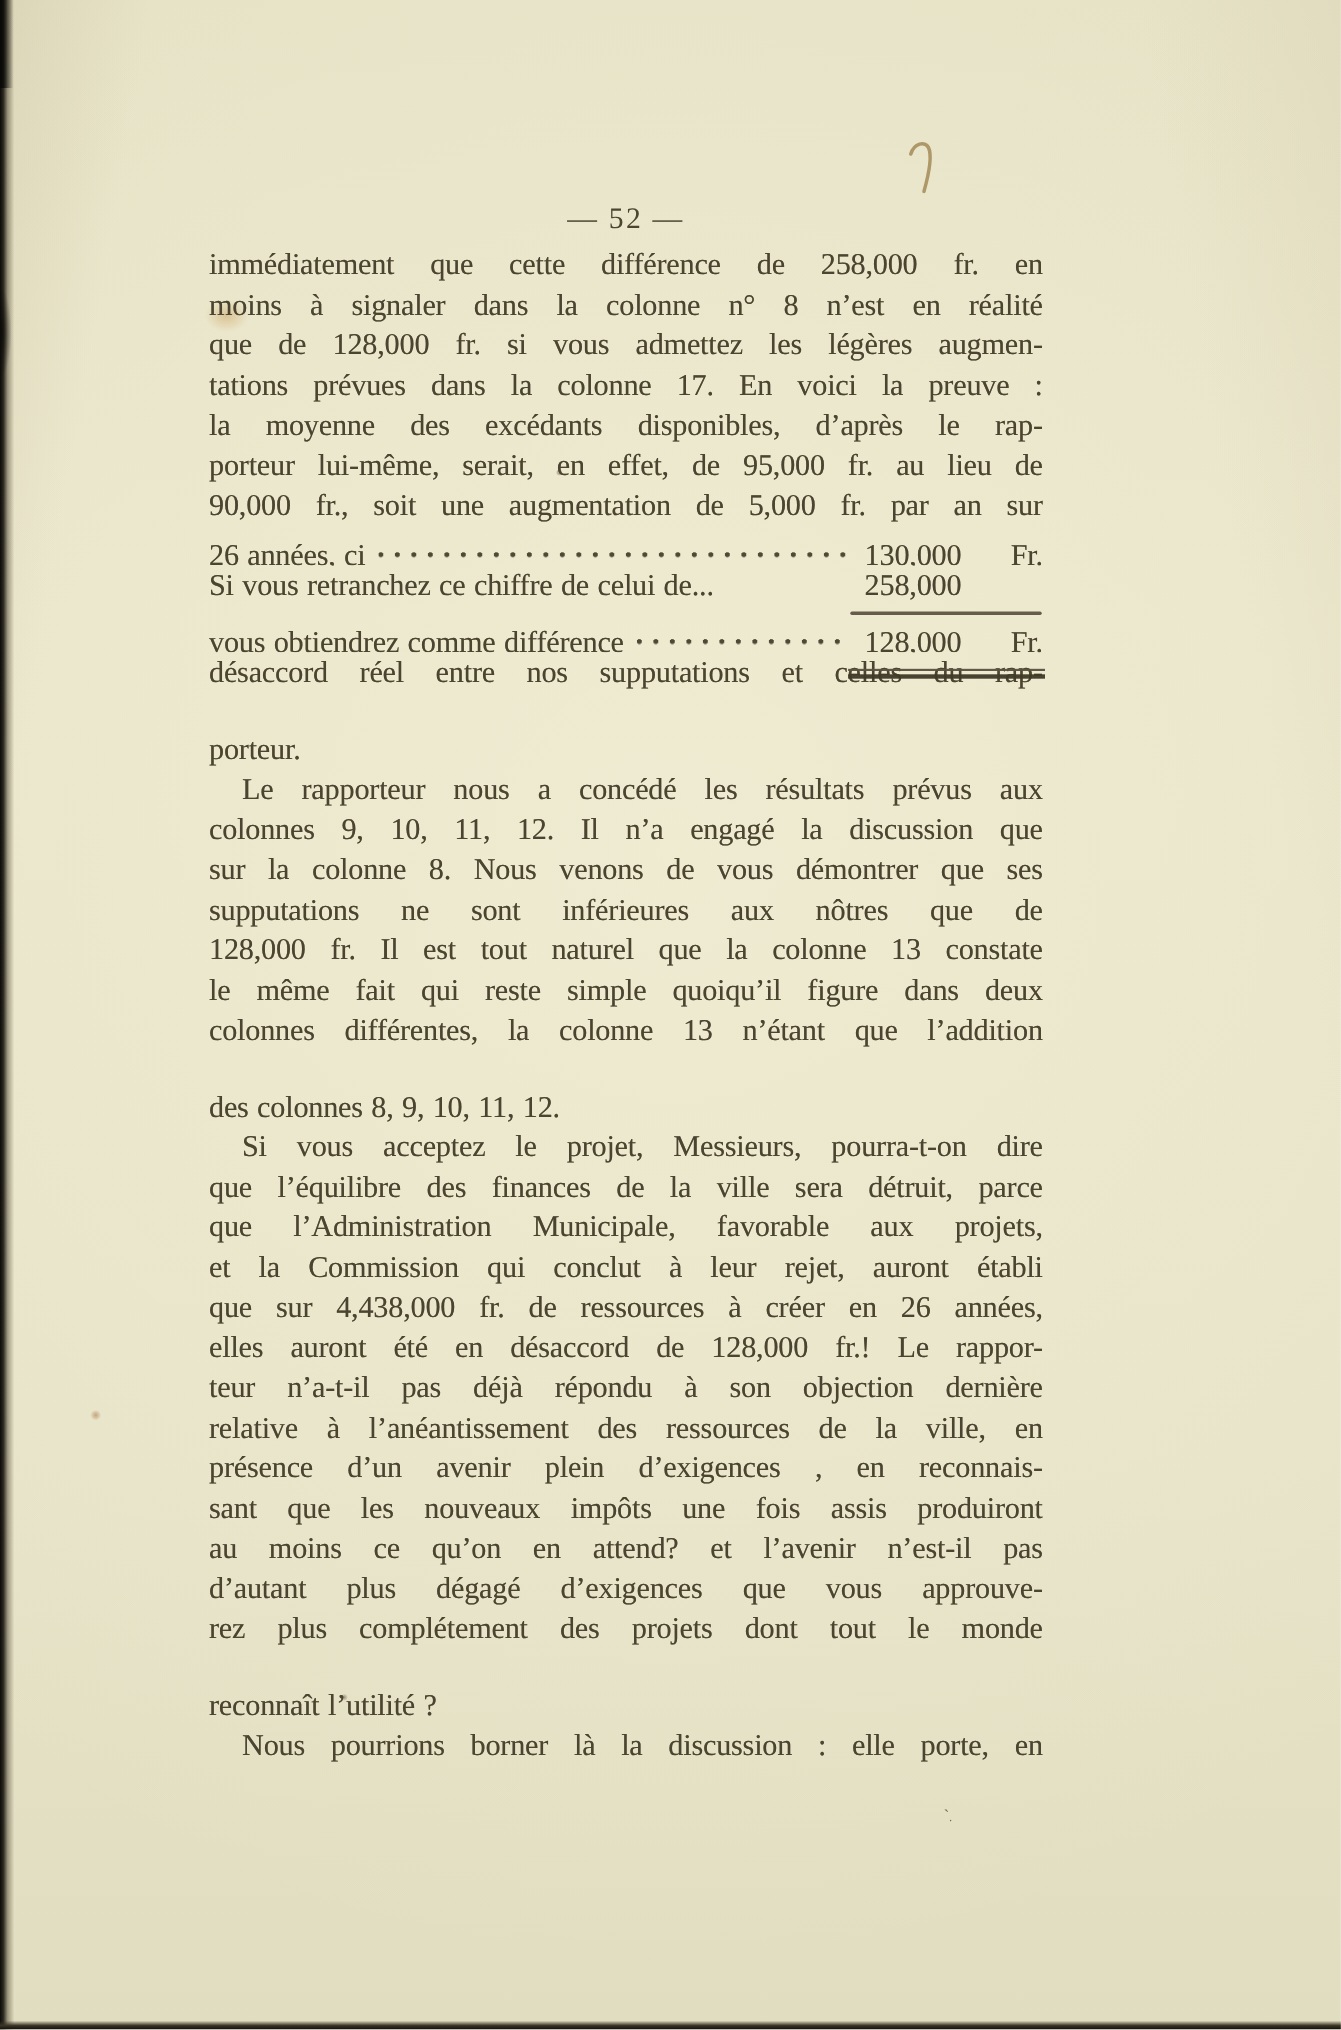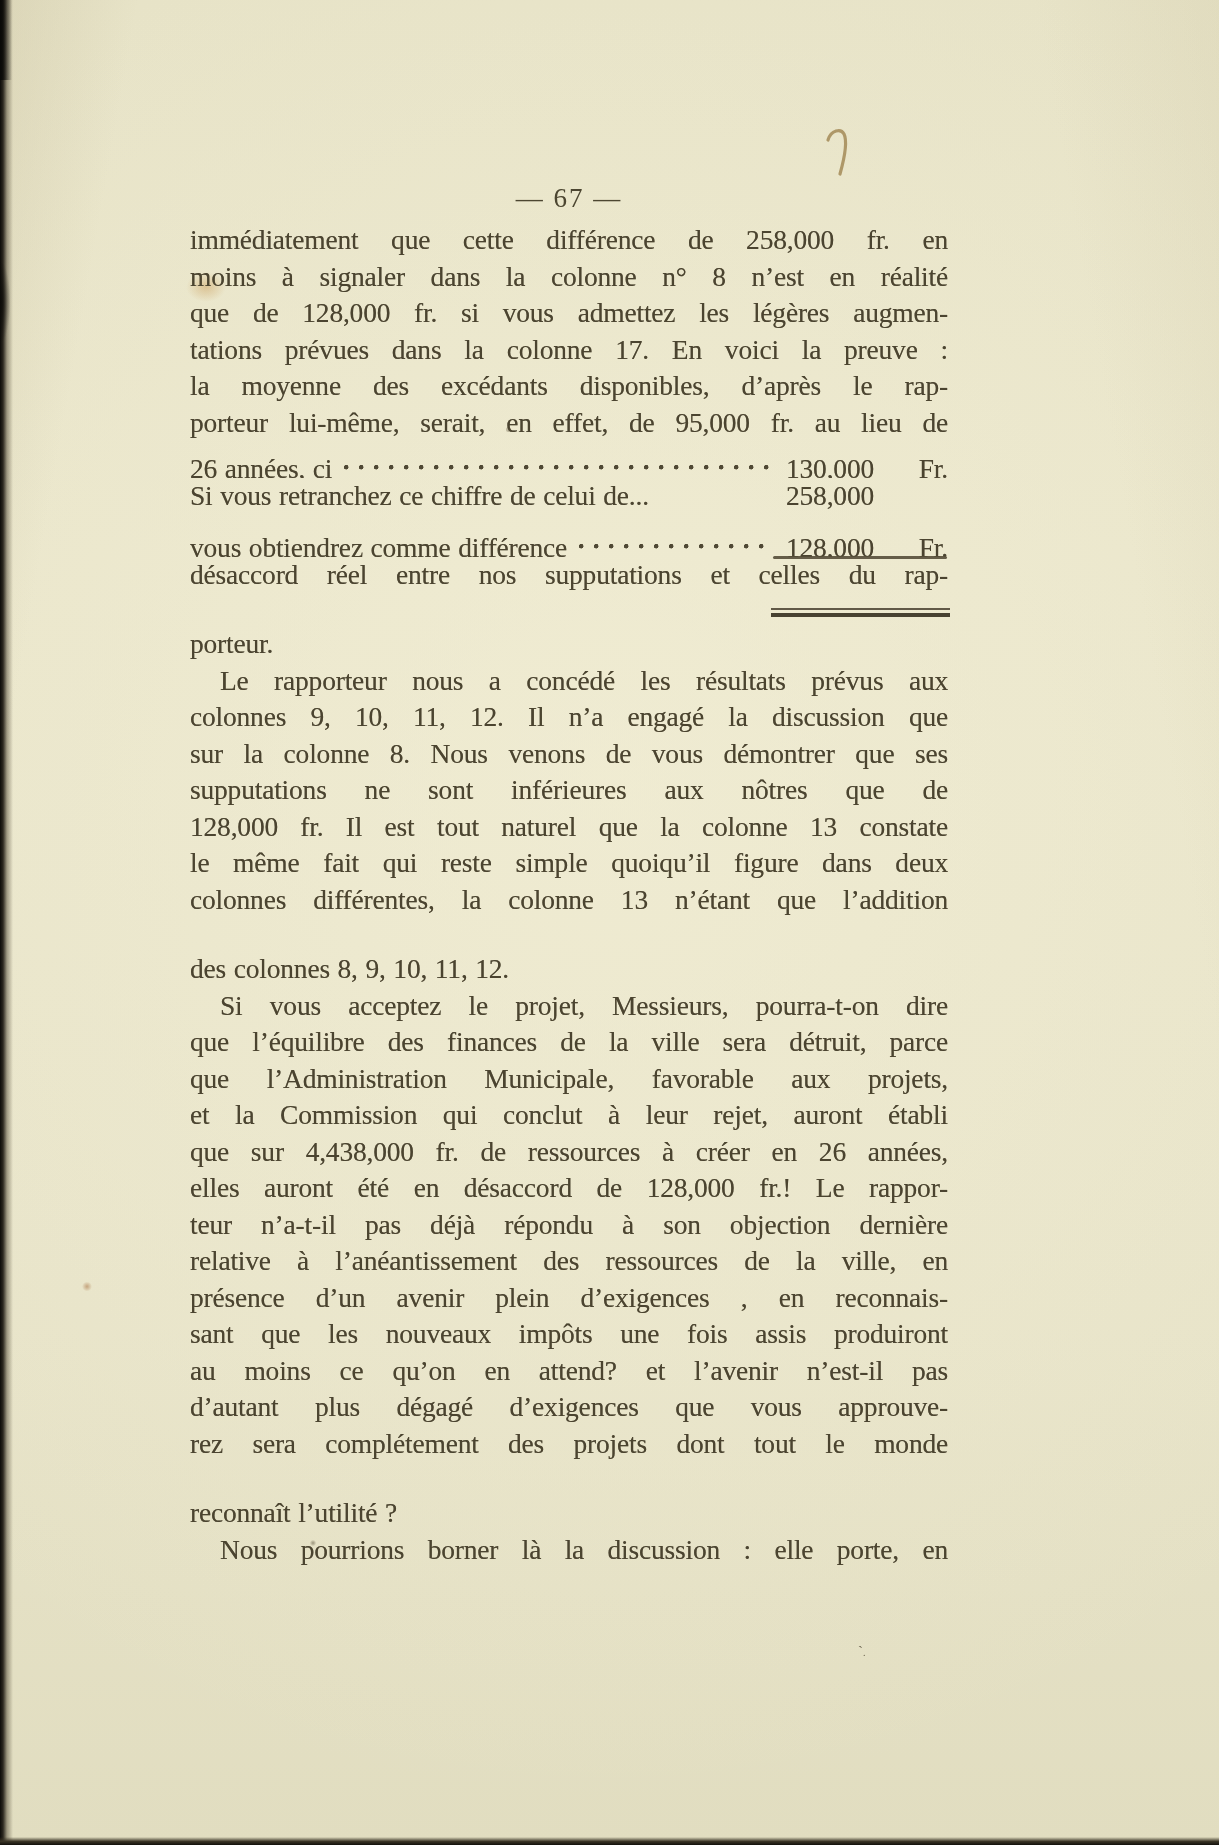--- a/index.html
+++ b/index.html
@@ -112,29 +112,30 @@
   <div class="stain-a"></div>
   <div class="stain-b"></div>
   <div class="speck-b"></div>
   <div class="speck-c"></div>
   <div class="speck-a">`<span style="font-size:10px;">.</span></div>
 
   <svg class="pen-mark" viewBox="0 0 30 56">
     <path d="M4,14 C7,4 17,2 20,8 C23,14 21,30 16,48" fill="none" stroke="#a38a57" stroke-width="3.2" stroke-linecap="round" opacity="0.85"></path>
   </svg>
 
-  <div class="header">— 67 —</div>
+  <div class="header">— 52 —</div>
 
   <div id="text-block">
       <div class="line just">immédiatement que cette différence de 258,000 fr. en</div>
       <div class="line just">moins à signaler dans la colonne n° 8 n’est en réalité</div>
       <div class="line just">que de 128,000 fr. si vous admettez les légères augmen-</div>
       <div class="line just">tations prévues dans la colonne 17. En voici la preuve :</div>
       <div class="line just">la moyenne des excédants disponibles, d’après le rap-</div>
       <div class="line just">porteur lui-même, serait, en effet, de 95,000 fr. au lieu de</div>
+      <div class="line just">90,000 fr., soit une augmentation de 5,000 fr. par an sur</div>
       <div class="line ledger ledger">
         <span class="ltext">26 années, ci</span>
         <span class="leader"></span>
         <span class="amount">130,000 Fr.</span>
       </div>
       <div class="line ledger ledger">
         <span class="ltext">Si vous retranchez ce chiffre de celui de...</span>
         <span class="spacer"></span>
         <span class="amount">258,000</span>
       </div>
@@ -158,21 +159,21 @@
       <div class="line just">que l’Administration Municipale, favorable aux projets,</div>
       <div class="line just">et la Commission qui conclut à leur rejet, auront établi</div>
       <div class="line just">que sur 4,438,000 fr. de ressources à créer en 26 années,</div>
       <div class="line just">elles auront été en désaccord de 128,000 fr.! Le rappor-</div>
       <div class="line just">teur n’a-t-il pas déjà répondu à son objection dernière</div>
       <div class="line just">relative à l’anéantissement des ressources de la ville, en</div>
       <div class="line just">présence d’un avenir plein d’exigences , en reconnais-</div>
       <div class="line just">sant que les nouveaux impôts une fois assis produiront</div>
       <div class="line just">au moins ce qu’on en attend? et l’avenir n’est-il pas</div>
       <div class="line just">d’autant plus dégagé d’exigences que vous approuve-</div>
-      <div class="line just">rez sera complétement des projets dont tout le monde</div>
+      <div class="line just">rez plus complétement des projets dont tout le monde</div>
       <div class="line last">reconnaît l’utilité ?</div>
       <div class="line just indent">Nous pourrions borner là la discussion : elle porte, en</div>
     </div>
 
   <div class="rule-single"></div>
   <div class="rule-double"></div>
 
 </div>
 
 </body></html>

